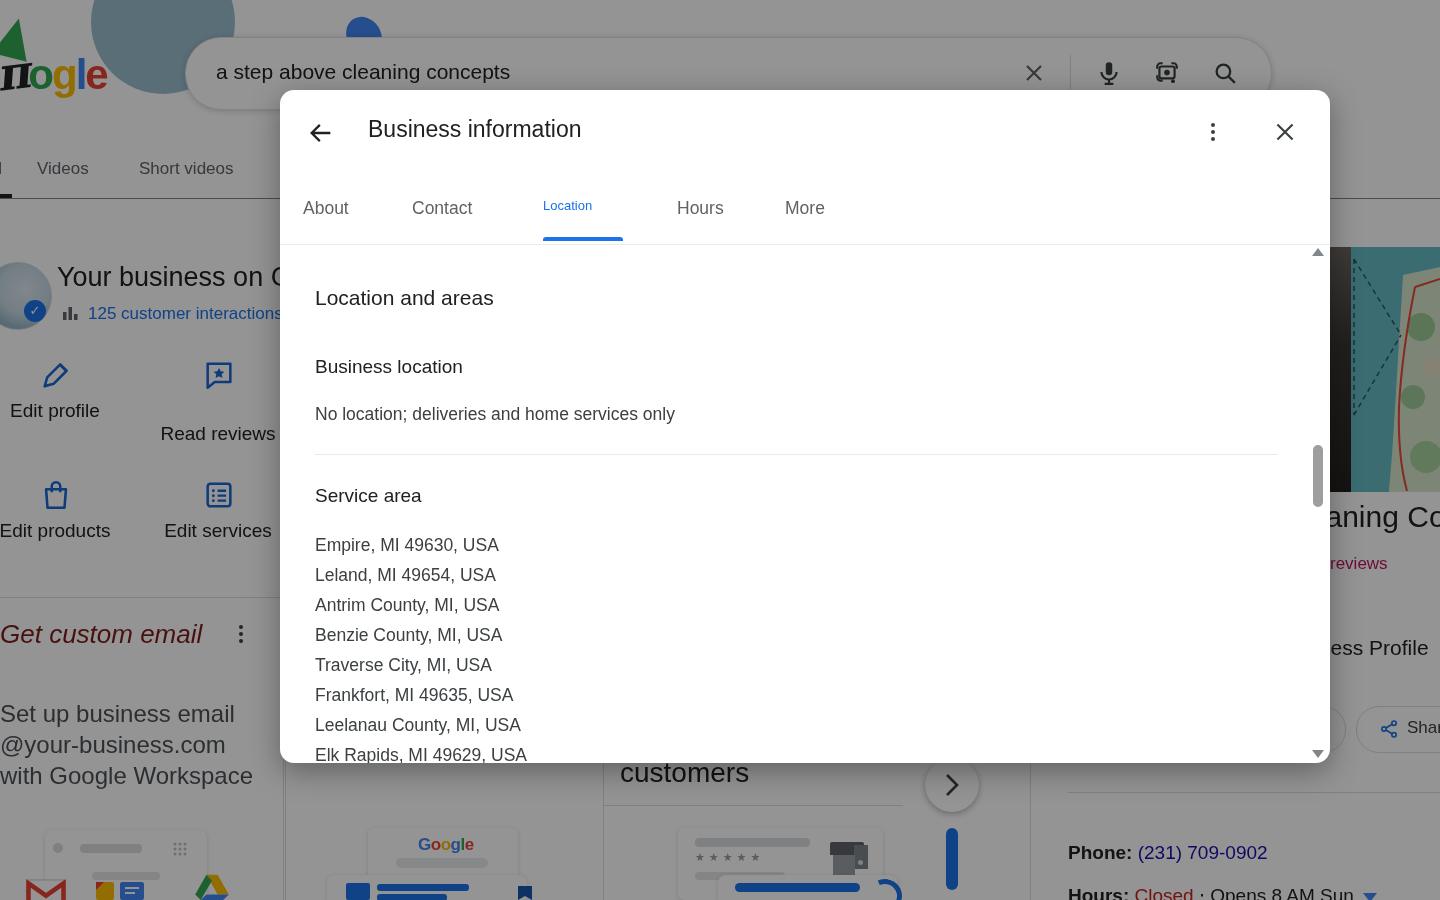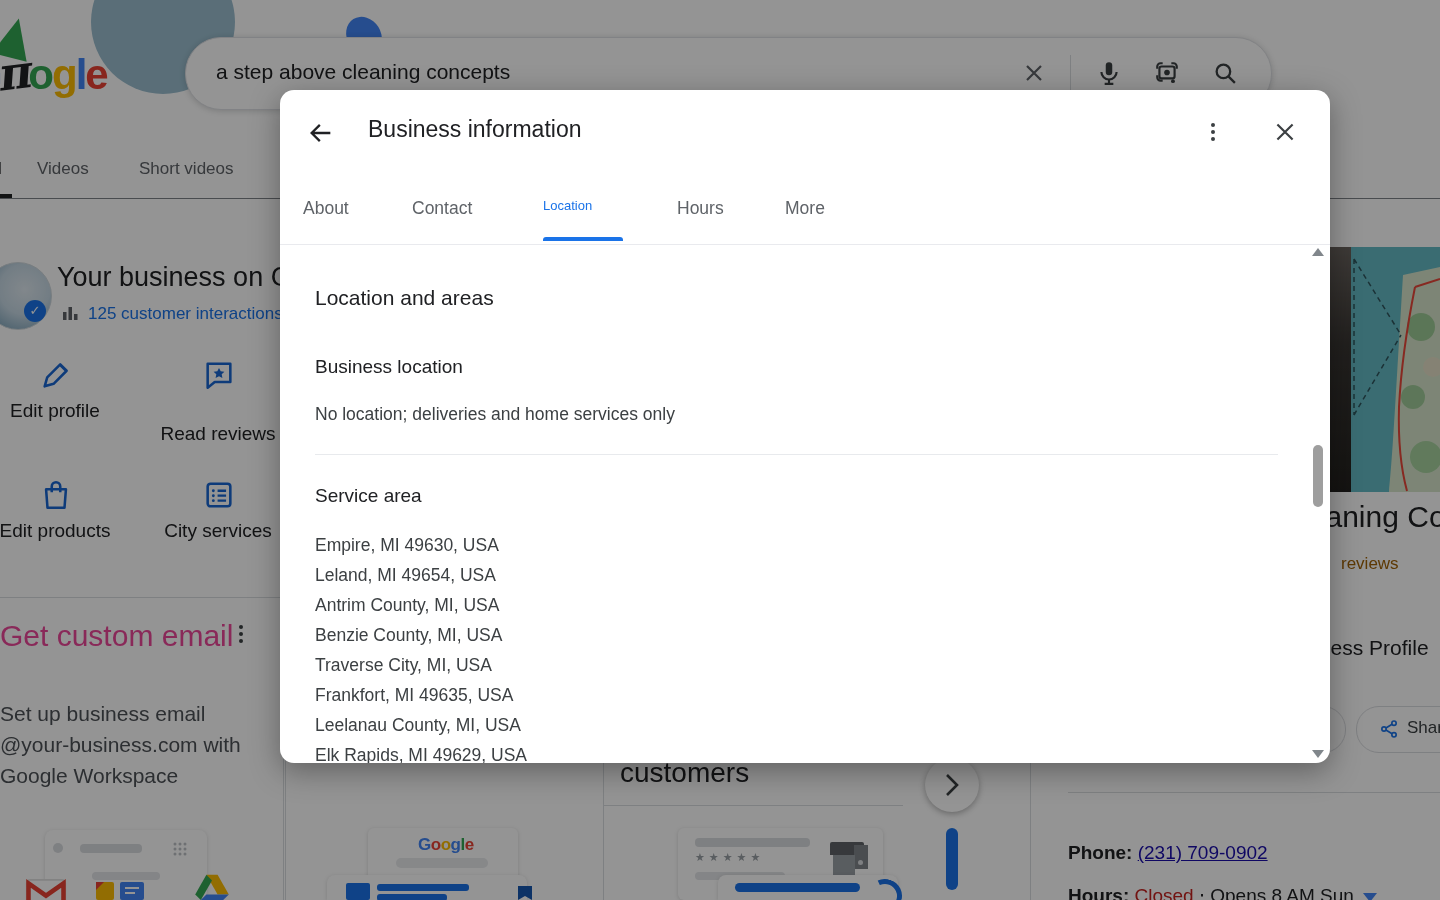--- a/index.html
+++ b/index.html
@@ -87,31 +87,31 @@
       <path d="M9 10V6a3 3 0 016 0v4" fill="none" stroke="#1967d2" stroke-width="1.8"></path>
     </svg>
     <span class="abs" style="left:55px;top:520px;transform:translateX(-50%);font-size:19px;color:#202124;white-space:nowrap;">Edit products</span>
     <svg class="abs" style="left:202px;top:478px;" width="34" height="34" viewBox="0 0 24 24">
       <rect x="4" y="4" width="16" height="16" rx="2" fill="none" stroke="#1967d2" stroke-width="1.8"></rect>
       <circle cx="8" cy="9" r="1" fill="#1967d2"></circle>
         <circle cx="8" cy="12.5" r="1" fill="#1967d2"></circle>
         <circle cx="8" cy="16" r="1" fill="#1967d2"></circle>
       <path d="M11 9h6M11 12.5h6M11 16h6" stroke="#1967d2" stroke-width="1.6"></path>
     </svg>
-    <span class="abs" style="left:218px;top:520px;transform:translateX(-50%);font-size:19px;color:#202124;white-space:nowrap;">City services</span>
+    <span class="abs" style="left:218px;top:520px;transform:translateX(-50%);font-size:19px;color:#202124;white-space:nowrap;">Edit services</span>
 
     <div class="abs hline" style="left:0;top:597px;width:283px;"></div>
     <div class="abs vline" style="left:283px;top:597px;height:303px;"></div>
-    <span class="abs" style="left:0;top:619px;font-size:30px;color:#ec4899;white-space:nowrap;">Get custom email</span>
+    <span class="abs" style="left:0;top:619px;font-size:26px;color:#7f1d1d;white-space:nowrap;font-style:italic;">Get custom email</span>
     <div class="abs kebab" style="left:236px;top:622px;width:10px;">
       <i></i>
         <i></i>
         <i></i>
     </div>
-    <div class="abs" style="left:0;top:698px;width:262px;font-size:21px;line-height:31px;color:#4d5156;">Set up business email @your-business.com with Google Workspace</div>
+    <div class="abs" style="left:0;top:698px;width:262px;font-size:24px;line-height:31px;color:#4d5156;">Set up business email @your-business.com with Google Workspace</div>
 
     <div class="abs" style="left:45px;top:830px;width:162px;height:70px;background:#fff;border-radius:8px;box-shadow:0 1px 4px rgba(0,0,0,.15);">
       <div class="abs dot" style="left:8px;top:13px;width:10px;height:10px;background:#dadce0;"></div>
       <div class="abs" style="left:35px;top:14px;width:62px;height:9px;background:#dadce0;border-radius:4px;"></div>
       <svg class="abs" style="left:127px;top:11px;" width="16" height="16" viewBox="0 0 16 16">
         <g fill="#bdc1c6">
             <circle cx="3" cy="3" r="1.5"></circle>
             <circle cx="8" cy="3" r="1.5"></circle>
             <circle cx="13" cy="3" r="1.5"></circle>
         <circle cx="3" cy="8" r="1.5"></circle>
@@ -189,36 +189,36 @@
       <path d="M52 28 L89 20 L89 245 L38 245 C42 205 44 160 52 28 Z" fill="#d7e6cc"></path>
       <circle cx="70" cy="80" r="14" fill="#94c58c" opacity="0.85"></circle>
       <circle cx="62" cy="150" r="12" fill="#94c58c" opacity="0.8"></circle>
       <circle cx="75" cy="210" r="16" fill="#9fcf97" opacity="0.85"></circle>
       <circle cx="82" cy="120" r="10" fill="#e8e0c8" opacity="0.9"></circle>
       <path d="M64 40 C56 80 50 120 48 160 C47 195 50 222 56 244" stroke="#e8473a" stroke-width="2" fill="none"></path>
       <path d="M64 40 L89 32" stroke="#e8473a" stroke-width="2" fill="none"></path>
       <path d="M3 12 L50 88 M3 168 L50 88 M3 12 L3 168" stroke="#2f565e" stroke-width="1.5" stroke-dasharray="5,4" fill="none"></path>
     </svg>
     <span class="abs" style="left:1092px;top:500px;font-size:30px;color:#202124;white-space:nowrap;">A Step Above Cleaning Concepts</span>
-    <span class="abs" style="left:1330px;top:554px;font-size:17px;color:#a16207;margin-left:11px;">reviews</span>
+    <span class="abs" style="left:1330px;top:554px;font-size:17px;color:#be185d;">reviews</span>
     <span class="abs" style="left:1278px;top:636px;font-size:21px;color:#202124;white-space:nowrap;">Business Profile</span>
     <div class="abs" style="left:1240px;top:706px;width:104px;height:45px;border:1px solid #dadce0;border-radius:23px;background:#fff;"></div>
     <div class="abs" style="left:1356px;top:706px;width:160px;height:45px;border:1px solid #dadce0;border-radius:23px;background:#fff;">
       <svg style="position:absolute;left:22px;top:12px;" width="20" height="20" viewBox="0 0 24 24">
         <circle cx="6" cy="12" r="2.6" fill="none" stroke="#1a73e8" stroke-width="2"></circle>
         <circle cx="18" cy="5" r="2.6" fill="none" stroke="#1a73e8" stroke-width="2"></circle>
         <circle cx="18" cy="19" r="2.6" fill="none" stroke="#1a73e8" stroke-width="2"></circle>
         <path d="M8.3 10.8l7.4-4.4M8.3 13.2l7.4 4.4" stroke="#1a73e8" stroke-width="2"></path>
       </svg>
       <span style="position:absolute;left:50px;top:11px;font-size:17px;color:#3c4043;">Share</span>
     </div>
     <div class="abs hline" style="left:1068px;top:792px;width:372px;"></div>
     <div class="abs" style="left:1068px;top:842px;font-size:19px;white-space:nowrap;">
       <span style="font-weight:bold;color:#202124;">Phone:</span>
-      <span style="color:#1a0dab;text-decoration:underline;">(231) 709-0902</span>
+      <span style="color:#1a0dab;">(231) 709-0902</span>
     </div>
     <div class="abs" style="left:1068px;top:884px;font-size:19px;white-space:nowrap;">
       <span style="font-weight:bold;color:#202124;">Hours:</span>
       <span style="color:#c5221f;">Closed</span>
       <span style="color:#202124;">⋅ Opens 8 AM Sun</span>
       <span style="display:inline-block;width:0;height:0;border-left:7px solid transparent;border-right:7px solid transparent;border-top:9px solid #4285f4;margin-left:4px;"></span>
     </div>
   </div>
 
   <div class="scrim"></div>

